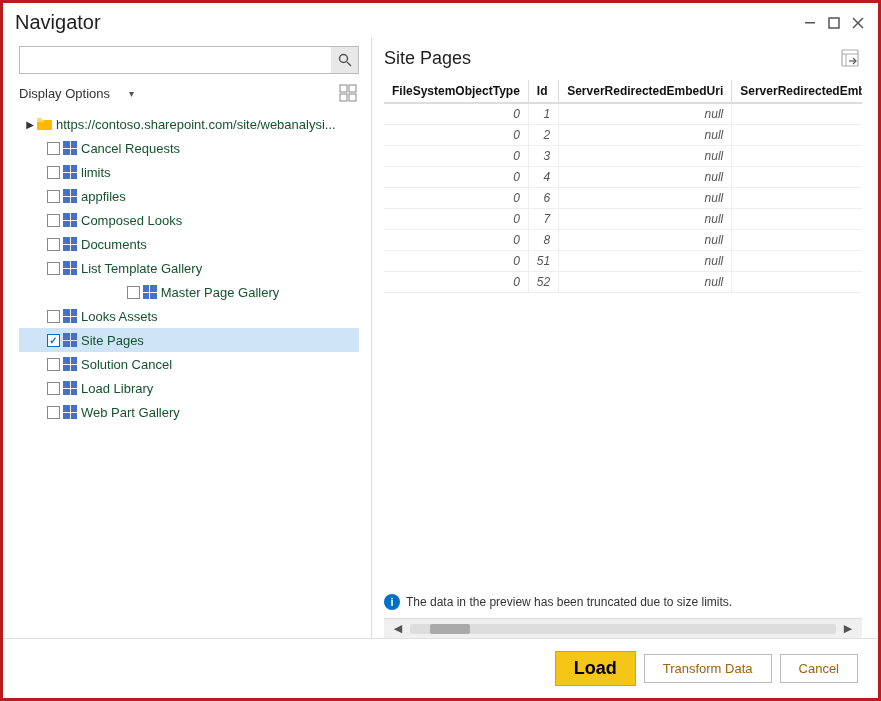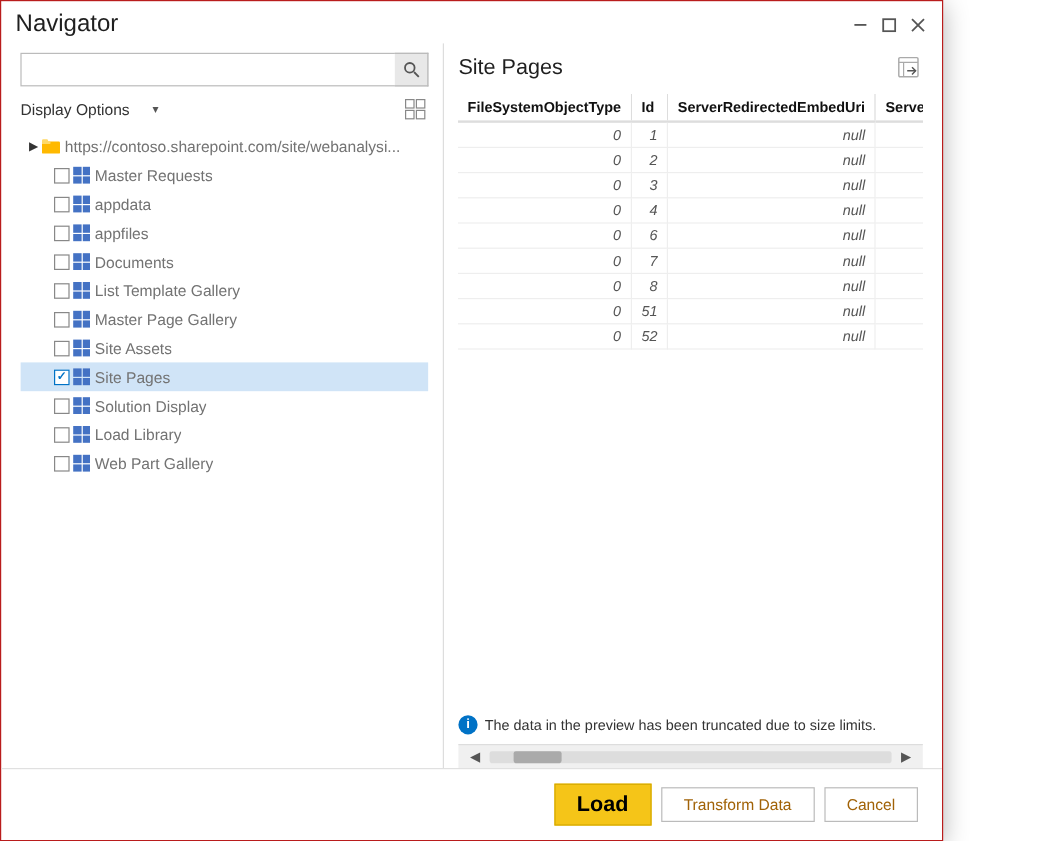--- a/index.html
+++ b/index.html
@@ -7,24 +7,24 @@
       font-family: 'Segoe UI', Arial, sans-serif;
       font-size: 13px;
       background: #fff;
       color: #333;
       width: 881px;
       height: 701px;
       overflow: hidden;
     }
 
     .dialog-wrapper {
-      width: 786px;
+      width: 881px;
       height: 701px;
       background: #fff;
-      border: 1px solid #b91c1c;
+      border: 3px solid #b91c1c;
       display: flex;
       flex-direction: column;
       box-shadow: 0 4px 20px rgba(0,0,0,0.3);
     }
 
     .title-bar {
       display: flex;
       align-items: center;
       justify-content: space-between;
       padding: 8px 12px 4px 12px;
@@ -215,21 +215,21 @@
       grid-template-rows: 1fr 1fr;
       gap: 1px;
     }
 
     .grid-icon-cell {
       background: #4472c4;
     }
 
     .tree-item-label {
       font-size: 13px;
-      color: #737373;
+      color: #14532d;
       overflow: hidden;
       text-overflow: ellipsis;
     }
 
     .divider-v {
       width: 1px;
       background: #ddd;
       margin: 0;
       flex-shrink: 0;
     }
@@ -475,101 +475,111 @@
 
           <ul class="children-list" id="tree-children">
               <li class="tree-item" style="padding-left: 28px;">
                 <div class="checkbox"></div>
                 <div class="grid-icon">
                   <div class="grid-icon-cell"></div>
                   <div class="grid-icon-cell"></div>
                   <div class="grid-icon-cell"></div>
                   <div class="grid-icon-cell"></div>
                 </div>
-                <span class="tree-item-label">Master Requests</span>
-              </li>
-              <li class="tree-item" style="padding-left: 28px;">
-                <div class="checkbox"></div>
-                <div class="grid-icon">
-                  <div class="grid-icon-cell"></div>
-                  <div class="grid-icon-cell"></div>
-                  <div class="grid-icon-cell"></div>
-                  <div class="grid-icon-cell"></div>
-                </div>
-                <span class="tree-item-label">appdata</span>
+                <span class="tree-item-label">Cancel Requests</span>
+              </li>
+              <li class="tree-item" style="padding-left: 28px;">
+                <div class="checkbox"></div>
+                <div class="grid-icon">
+                  <div class="grid-icon-cell"></div>
+                  <div class="grid-icon-cell"></div>
+                  <div class="grid-icon-cell"></div>
+                  <div class="grid-icon-cell"></div>
+                </div>
+                <span class="tree-item-label">limits</span>
               </li>
               <li class="tree-item" style="padding-left: 28px;">
                 <div class="checkbox"></div>
                 <div class="grid-icon">
                   <div class="grid-icon-cell"></div>
                   <div class="grid-icon-cell"></div>
                   <div class="grid-icon-cell"></div>
                   <div class="grid-icon-cell"></div>
                 </div>
                 <span class="tree-item-label">appfiles</span>
               </li>
               <li class="tree-item" style="padding-left: 28px;">
                 <div class="checkbox"></div>
                 <div class="grid-icon">
                   <div class="grid-icon-cell"></div>
                   <div class="grid-icon-cell"></div>
                   <div class="grid-icon-cell"></div>
                   <div class="grid-icon-cell"></div>
                 </div>
+                <span class="tree-item-label">Composed Looks</span>
+              </li>
+              <li class="tree-item" style="padding-left: 28px;">
+                <div class="checkbox"></div>
+                <div class="grid-icon">
+                  <div class="grid-icon-cell"></div>
+                  <div class="grid-icon-cell"></div>
+                  <div class="grid-icon-cell"></div>
+                  <div class="grid-icon-cell"></div>
+                </div>
                 <span class="tree-item-label">Documents</span>
               </li>
               <li class="tree-item" style="padding-left: 28px;">
                 <div class="checkbox"></div>
                 <div class="grid-icon">
                   <div class="grid-icon-cell"></div>
                   <div class="grid-icon-cell"></div>
                   <div class="grid-icon-cell"></div>
                   <div class="grid-icon-cell"></div>
                 </div>
                 <span class="tree-item-label">List Template Gallery</span>
               </li>
-              <li class="tree-item" style="padding-left: 28px;">
+              <li class="tree-item" style="padding-left: 28px; justify-content: center;">
                 <div class="checkbox"></div>
                 <div class="grid-icon">
                   <div class="grid-icon-cell"></div>
                   <div class="grid-icon-cell"></div>
                   <div class="grid-icon-cell"></div>
                   <div class="grid-icon-cell"></div>
                 </div>
                 <span class="tree-item-label">Master Page Gallery</span>
               </li>
               <li class="tree-item" style="padding-left: 28px;">
                 <div class="checkbox"></div>
                 <div class="grid-icon">
                   <div class="grid-icon-cell"></div>
                   <div class="grid-icon-cell"></div>
                   <div class="grid-icon-cell"></div>
                   <div class="grid-icon-cell"></div>
                 </div>
-                <span class="tree-item-label">Site Assets</span>
+                <span class="tree-item-label">Looks Assets</span>
               </li>
               <li class="tree-item selected" style="padding-left: 28px;">
                 <div class="checkbox checked" style="color: rgb(0, 114, 198); font-size: 10px; font-weight: bold; background: rgb(255, 255, 255);">✓</div>
                 <div class="grid-icon">
                   <div class="grid-icon-cell"></div>
                   <div class="grid-icon-cell"></div>
                   <div class="grid-icon-cell"></div>
                   <div class="grid-icon-cell"></div>
                 </div>
                 <span class="tree-item-label">Site Pages</span>
               </li>
               <li class="tree-item" style="padding-left: 28px;">
                 <div class="checkbox"></div>
                 <div class="grid-icon">
                   <div class="grid-icon-cell"></div>
                   <div class="grid-icon-cell"></div>
                   <div class="grid-icon-cell"></div>
                   <div class="grid-icon-cell"></div>
                 </div>
-                <span class="tree-item-label">Solution Display</span>
+                <span class="tree-item-label">Solution Cancel</span>
               </li>
               <li class="tree-item" style="padding-left: 28px;">
                 <div class="checkbox"></div>
                 <div class="grid-icon">
                   <div class="grid-icon-cell"></div>
                   <div class="grid-icon-cell"></div>
                   <div class="grid-icon-cell"></div>
                   <div class="grid-icon-cell"></div>
                 </div>
                 <span class="tree-item-label">Load Library</span>

